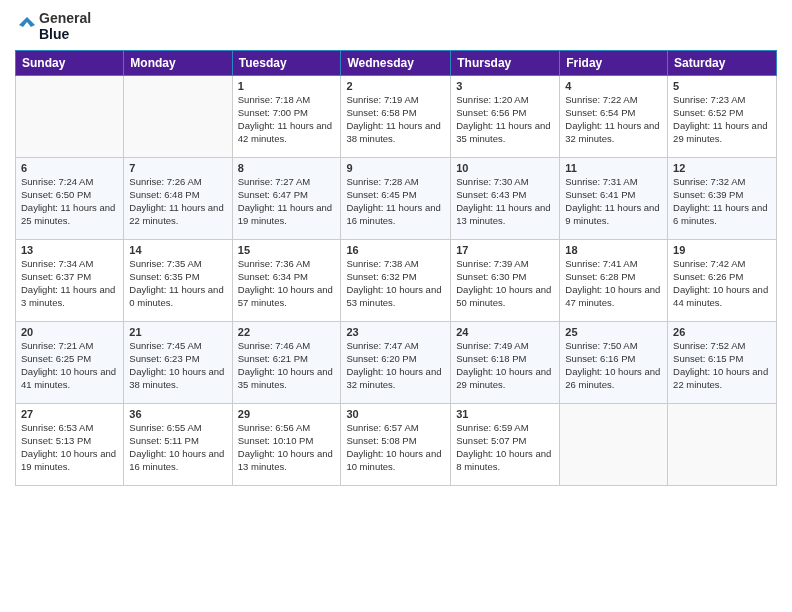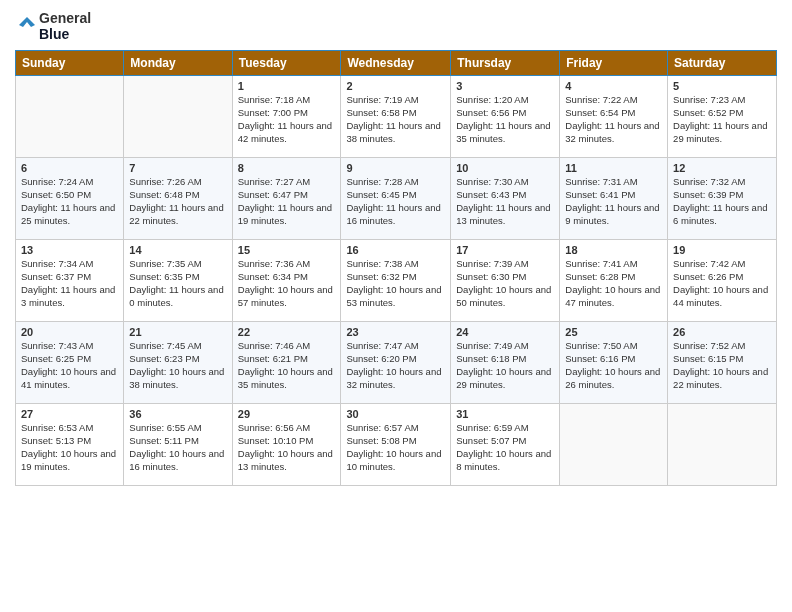--- a/index.html
+++ b/index.html
@@ -39,21 +39,21 @@
     .location {
       font-size: 14px;
       color: #555;
     }
     .calendar {
       width: 100%;
       border-collapse: collapse;
       font-size: 10.5px;
     }
     .calendar th {
-      background: #a16207;
+      background: #4c1d95;
       color: #fff;
       text-align: left;
       padding: 5px 6px;
       font-size: 12px;
       font-weight: bold;
       border: 1px solid #2e86c1;
     }
     .calendar td {
       border: 1px solid #ccc;
       vertical-align: top;
@@ -237,21 +237,21 @@
           <td>
             <span class="day-number">19</span>
             <div class="day-info">Sunrise: 7:42 AM
 Sunset: 6:26 PM
 Daylight: 10 hours and 44 minutes.</div>
           </td>
         </tr>
         <tr>
           <td>
             <span class="day-number">20</span>
-            <div class="day-info">Sunrise: 7:43 AM
+            <div class="day-info">Sunrise: 7:21 AM
 Sunset: 6:25 PM
 Daylight: 10 hours and 41 minutes.</div>
           </td>
           <td>
             <span class="day-number">21</span>
             <div class="day-info">Sunrise: 7:45 AM
 Sunset: 6:23 PM
 Daylight: 10 hours and 38 minutes.</div>
           </td>
           <td>

